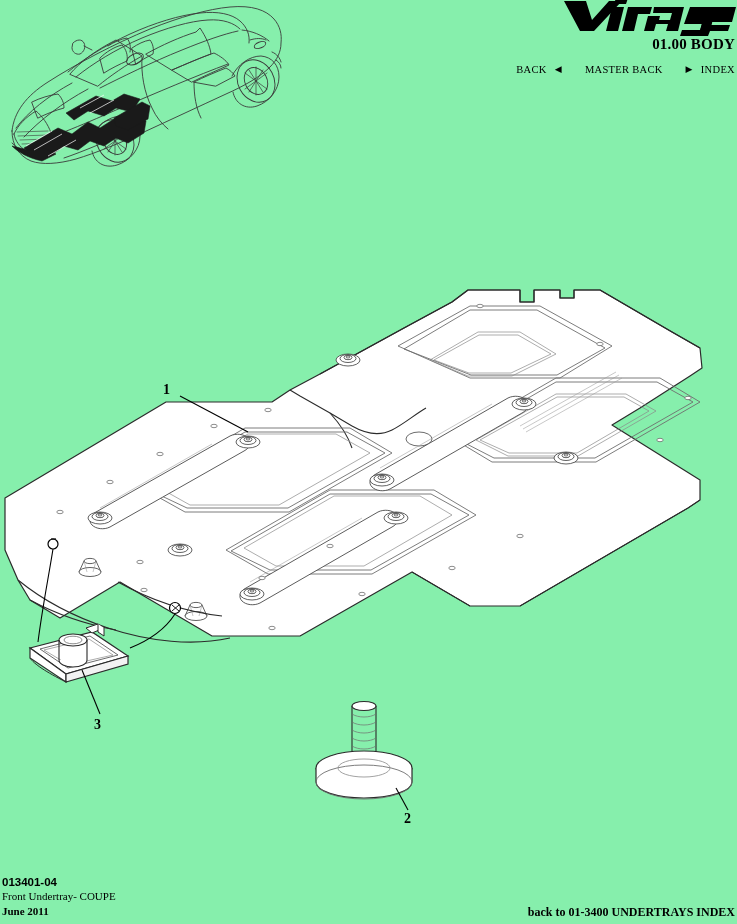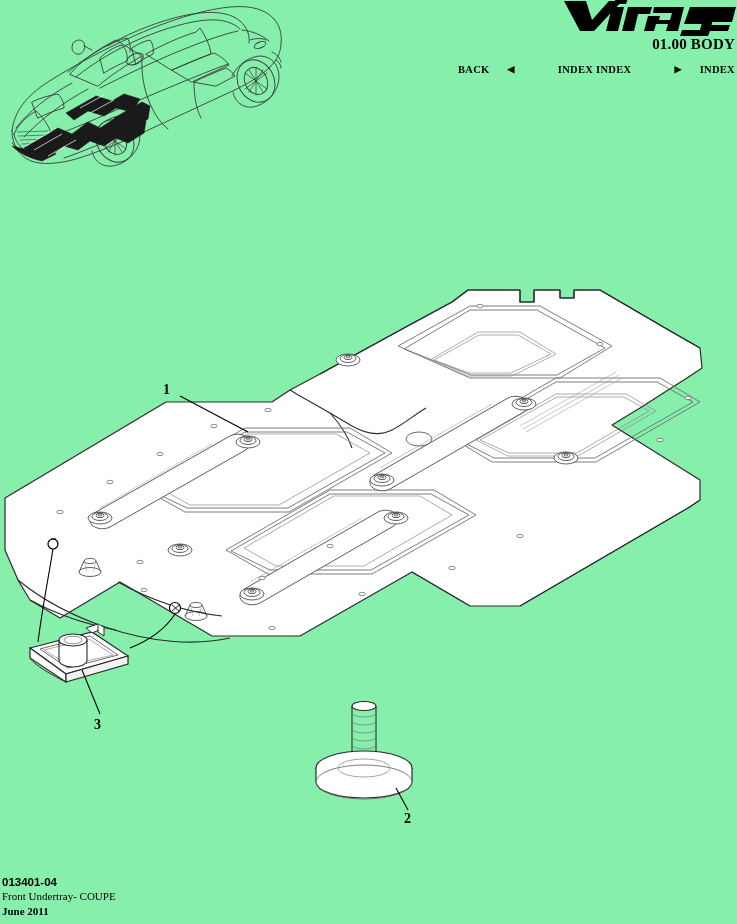--- a/index.html
+++ b/index.html
@@ -13,23 +13,23 @@
   .logo-wrap{position:absolute;left:556px;top:-2px;width:180px;height:38px;}
   .logo-wrap svg{display:block;}
   .section-title{
     position:absolute;right:2px;top:36px;
     font-family:"Liberation Serif", serif;
     font-weight:bold;font-size:15px;letter-spacing:.2px;
     text-align:right;white-space:nowrap;
   }
   .nav{
     position:absolute;right:2px;top:64px;
-    display:flex;align-items:center;gap:18px;
+    display:flex;align-items:center;gap:8px;
     font-family:"Liberation Serif", serif;
-    font-weight:bold;font-size:10.5px;letter-spacing:.3px;white-space:nowrap;
+    font-weight:normal;font-size:10.5px;letter-spacing:.3px;white-space:nowrap;
   }
   .nav .nav-link{cursor:pointer;}
   .nav .tri{font-size:9px;line-height:1;position:relative;top:-.5px;}
   .nav .sp{display:inline-block;width:7px;}
 
   
   .car{position:absolute;left:4px;top:0px;width:296px;height:196px;}
   .car svg{display:block;}
 
   
@@ -181,21 +181,21 @@
       </g>
     </svg>
   </div>
 
   <div class="section-title">01.00 BODY</div>
 
   <div class="nav">
     <span class="nav-link">BACK</span>
     <span class="tri">◀</span>
     <span class="sp"></span>
-    <span class="nav-link">INDEX INDEX</span>
+    <span class="nav-link">MASTER BACK</span>
     <span class="sp"></span>
     <span class="tri">▶</span>
     <span class="nav-link">INDEX</span>
   </div>
 
   <div class="diagram">
     <svg viewBox="0 0 737 610" width="737" height="610" xmlns="http://www.w3.org/2000/svg">
       <defs>
         <g id="boss">
           <ellipse cx="0" cy="0" rx="12" ry="6" fill="#fff" stroke="#3a3a3a" stroke-width="0.8"></ellipse>
@@ -399,14 +399,15 @@
       </g>
     </svg>
   </div>
 
   <div class="footer-left">
     <span class="fl1">013401-04</span>
     <span class="fl2">Front Undertray- COUPE</span>
     <span class="fl3">June 2011</span>
   </div>
 
+  <div class="footer-right">back to 01-3400 UNDERTRAYS INDEX</div>
 
 </div>
 
 </body></html>

